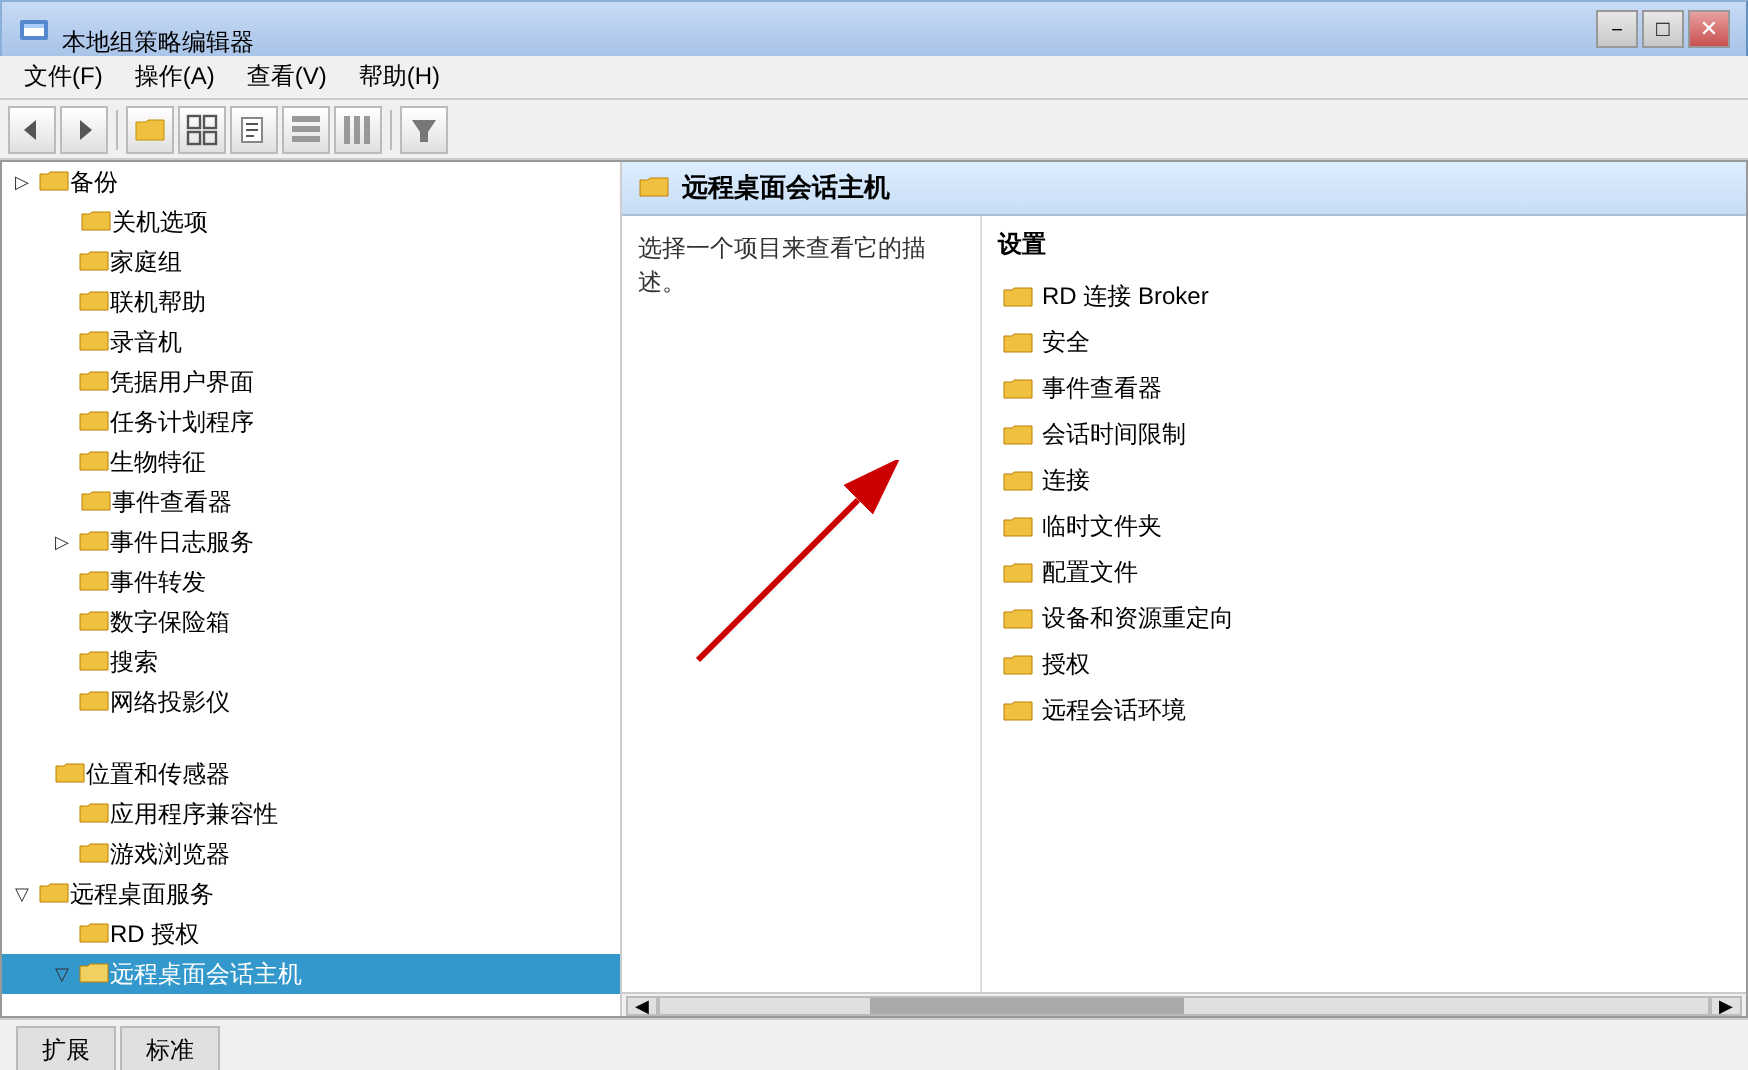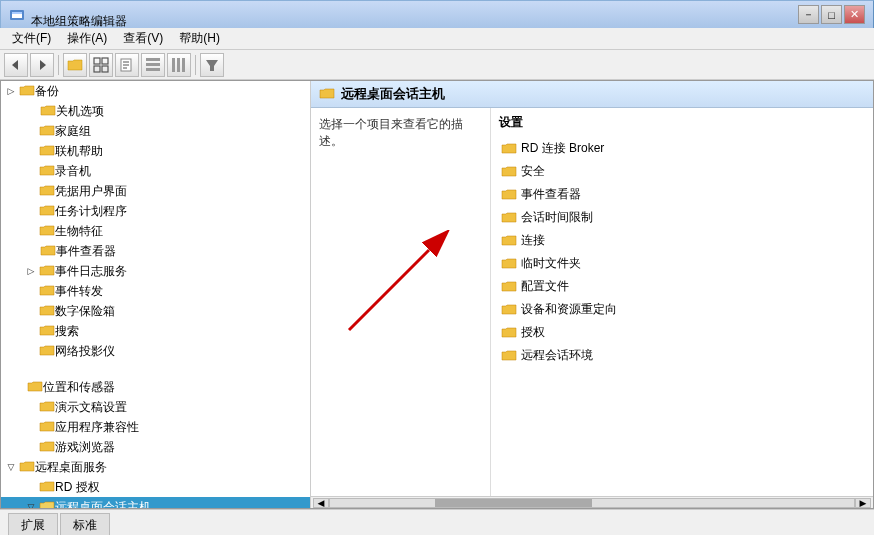--- a/index.html
+++ b/index.html
@@ -414,27 +414,20 @@
           <path d="M1,3 L5,3 L6,2 L15,2 L15,11 L1,11 Z" fill="#f0c040" stroke="#c08000" stroke-width="0.5"></path>
         </svg>
       <span>网络投影仪</span>
     </div>
     <div class="tree-item" style="padding-left:12px;margin-top:16px;">
       <span class="expand-icon" style="visibility:hidden;">▷</span>
       <svg class="folder-svg" viewBox="0 0 16 14">
           <path d="M1,3 L5,3 L6,2 L15,2 L15,11 L1,11 Z" fill="#f0c040" stroke="#c08000" stroke-width="0.5"></path>
         </svg>
       <span>位置和传感器</span>
-    </div>
-    <div class="tree-item" style="padding-left:24px;">
-      <span class="expand-icon" style="visibility:hidden;">▷</span>
-      <svg class="folder-svg" viewBox="0 0 16 14">
-          <path d="M1,3 L5,3 L6,2 L15,2 L15,11 L1,11 Z" fill="#f0c040" stroke="#c08000" stroke-width="0.5"></path>
-        </svg>
-      <span>演示文稿设置</span>
     </div>
     <div class="tree-item" style="padding-left:24px;">
       <span class="expand-icon" style="visibility:hidden;">▷</span>
       <svg class="folder-svg" viewBox="0 0 16 14">
           <path d="M1,3 L5,3 L6,2 L15,2 L15,11 L1,11 Z" fill="#f0c040" stroke="#c08000" stroke-width="0.5"></path>
         </svg>
       <span>应用程序兼容性</span>
     </div>
     <div class="tree-item" style="padding-left:24px;">
       <span class="expand-icon" style="visibility:hidden;">▷</span>

